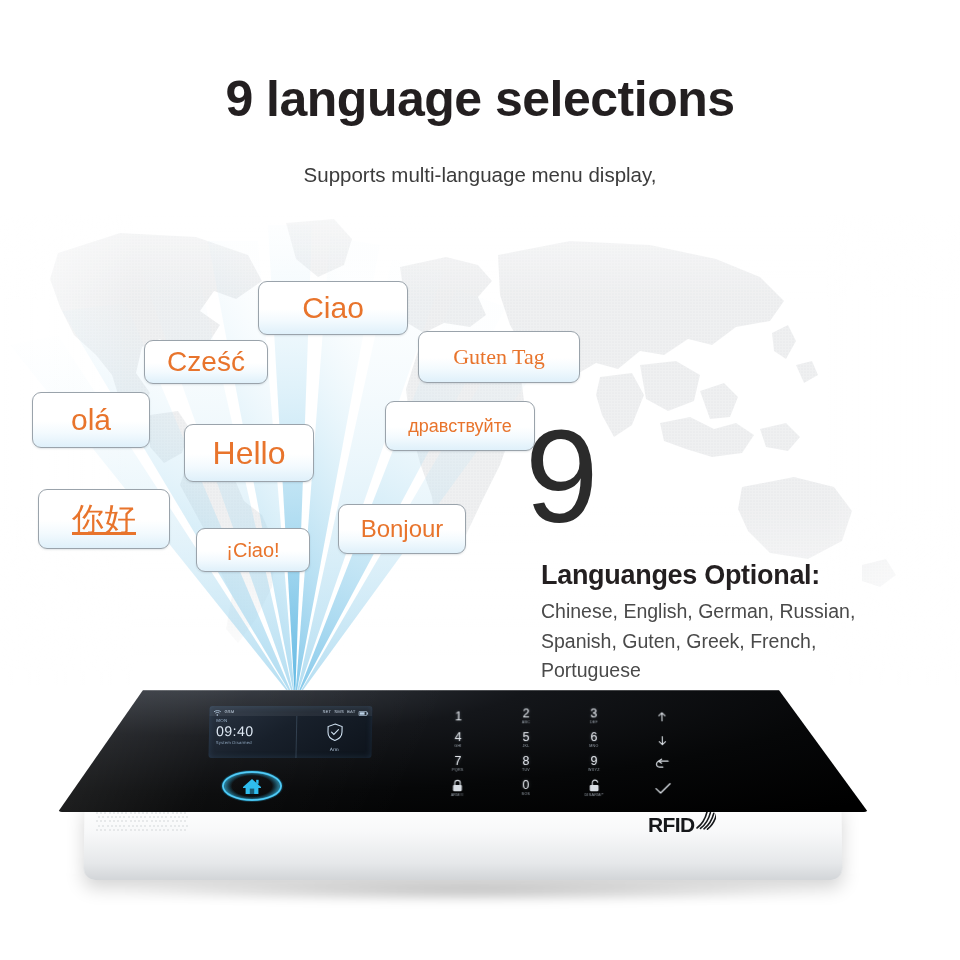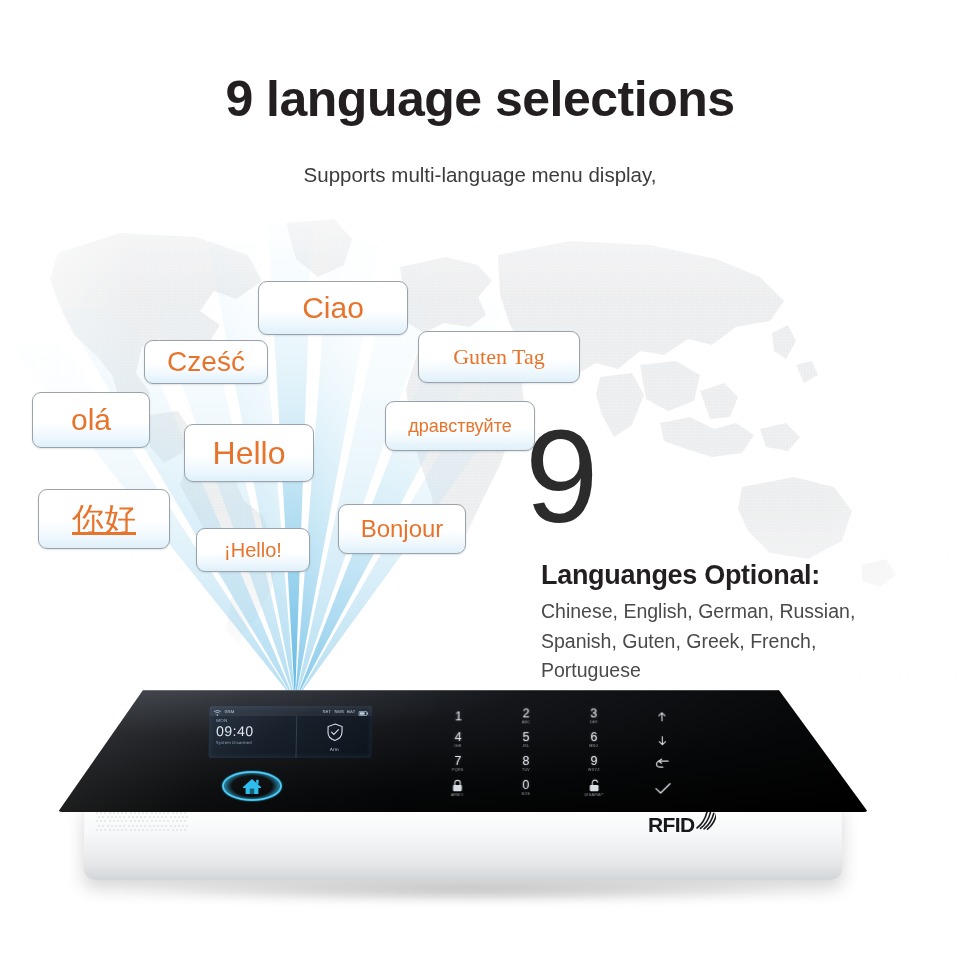--- a/index.html
+++ b/index.html
@@ -262,21 +262,21 @@
       <div class="bubble" style="left: 362px; top: 401px; width: 150px; height: 50px; font-size: 18px; margin-left: 23px;">
         <span>дравствуйте</span>
       </div>
       <div class="bubble" style="left: 184px; top: 424px; width: 130px; height: 58px; font-size: 32px;">
         <span>Hello</span>
       </div>
       <div class="bubble" style="left: 38px; top: 489px; width: 132px; height: 60px; font-size: 32px; text-decoration: underline;">
         <span>你好</span>
       </div>
       <div class="bubble" style="left: 196px; top: 528px; width: 114px; height: 44px; font-size: 20px;">
-        <span>¡Hello!</span>
+        <span>¡Ciao!</span>
       </div>
       <div class="bubble" style="left: 338px; top: 504px; width: 128px; height: 50px; font-size: 24px;">
         <span>Bonjour</span>
       </div>
     </div>
 
   <div class="nine">9</div>
   <div class="opt-head">Languanges Optional:</div>
   <div class="opt-list">
     <span>Chinese, English, German, Russian,</span>

